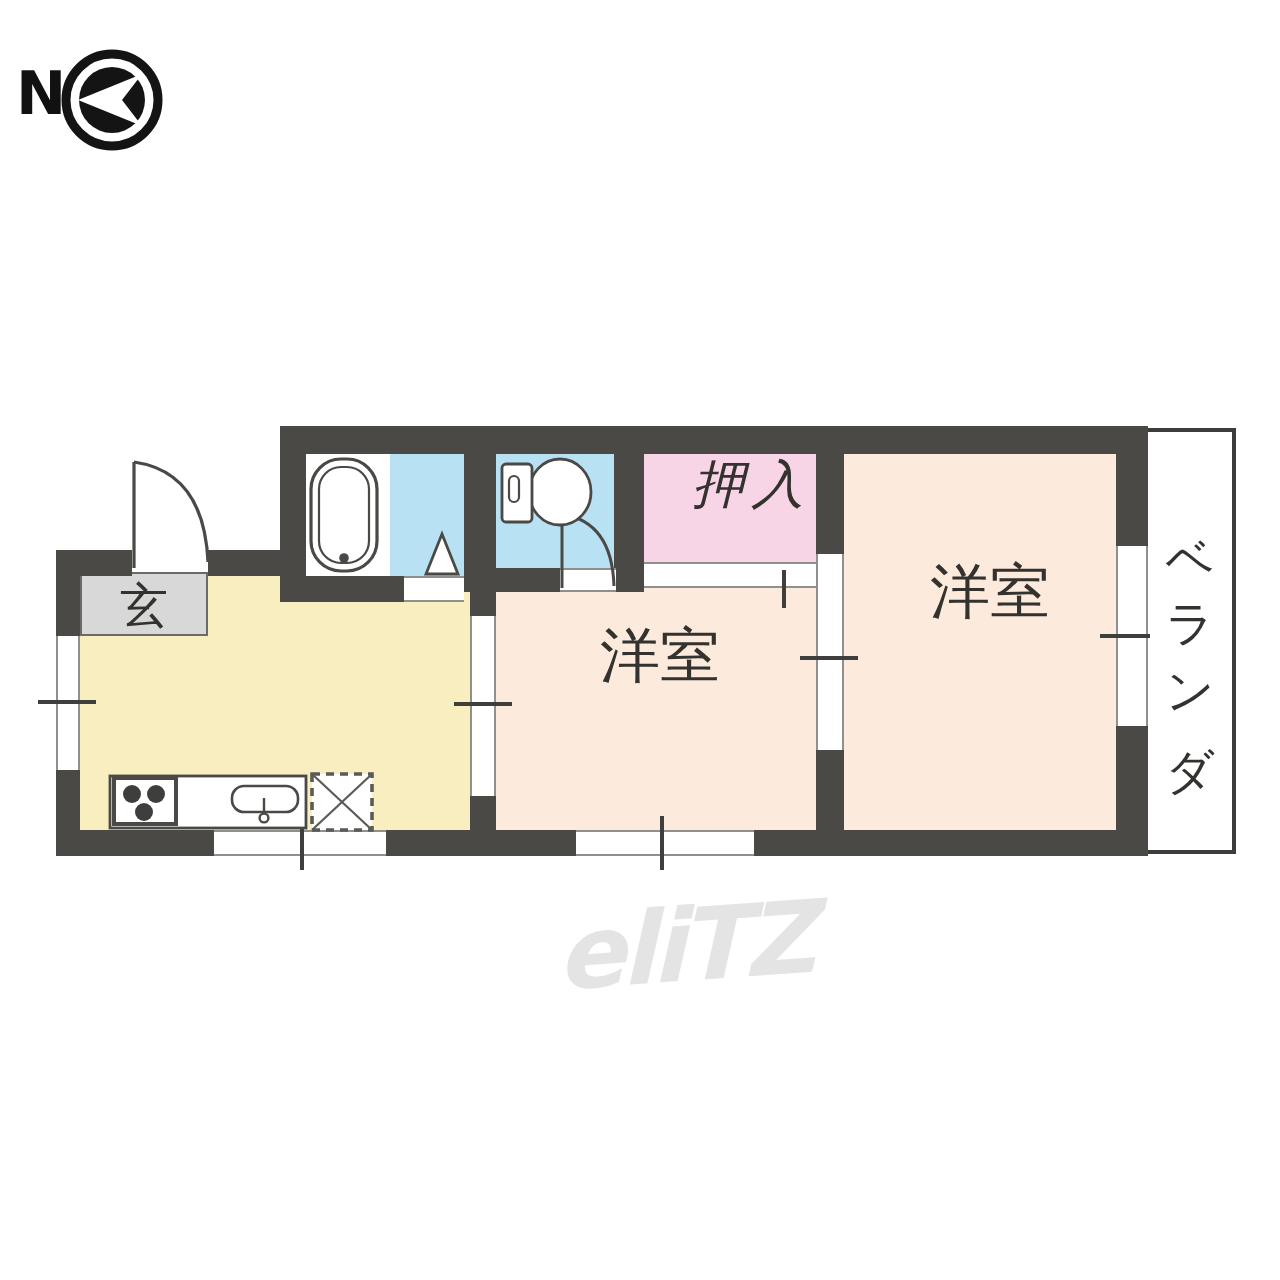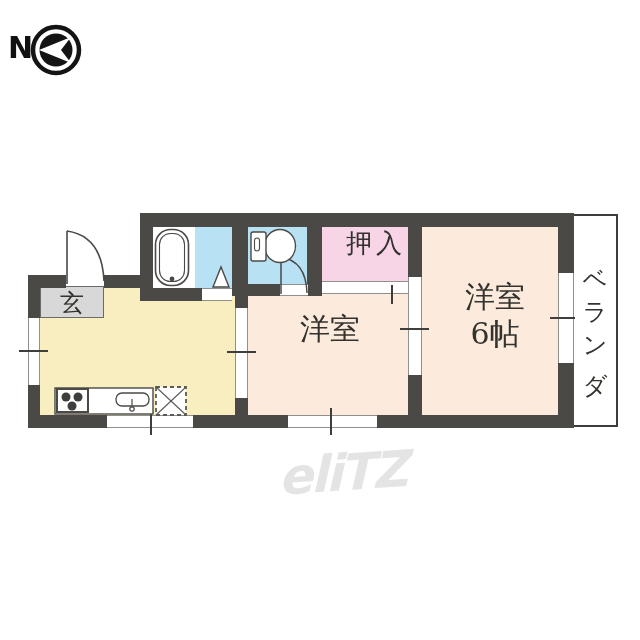--- a/index.html
+++ b/index.html
@@ -30,21 +30,21 @@
            display:flex;align-items:center;justify-content:center;}
   .veranda .vtext{writing-mode:vertical-rl;text-orientation:upright;
            font-size:24px;letter-spacing:7px;color:#33322e;}
 
   
   .lbl{position:absolute;text-align:center;color:#33322e;}
   .lbl-genkan{left:40px;top:288px;width:64px;font-size:24px;line-height:30px;}
   .lbl-dk{left:55px;top:328px;width:130px;font-size:32px;line-height:36px;}
   .lbl-r5{left:268px;top:310px;width:124px;font-size:30px;line-height:37px;}
   .lbl-r6{left:433px;top:278px;width:124px;font-size:30px;line-height:37px;}
-  .lbl-oshiire{left:322px;top:228px;width:108px;font-size:26px;line-height:30px;letter-spacing:4px;}
+  .lbl-oshiire{left:322px;top:228px;width:108px;font-size:26px;line-height:30px;letter-spacing:4px;font-style:italic;}
 
   
   .north-n{position:absolute;left:8px;top:30px;font-family:"DejaVu Sans",sans-serif;
            font-weight:bold;font-size:30px;color:#111;}
   .north-svg{position:absolute;left:30px;top:24px;}
 
   
   .overlay{position:absolute;left:0;top:0;pointer-events:none;}
 
   
@@ -163,19 +163,18 @@
       <line x1="186" y1="387" x2="156" y2="415" stroke="#5a5a57" stroke-width="1.1"></line>
     </g>
   </svg>
 
   <div class="lbl lbl-genkan">玄</div>
   <div class="lbl lbl-r5">
     <div>洋室</div>
   </div>
   <div class="lbl lbl-r6">
     <div>洋室</div>
-    <div>6帖</div>
   </div>
   <div class="lbl lbl-oshiire">押入</div>
 
   <div class="wm-logo">eliTZ</div>
 
 </div>
 
 </body></html>

